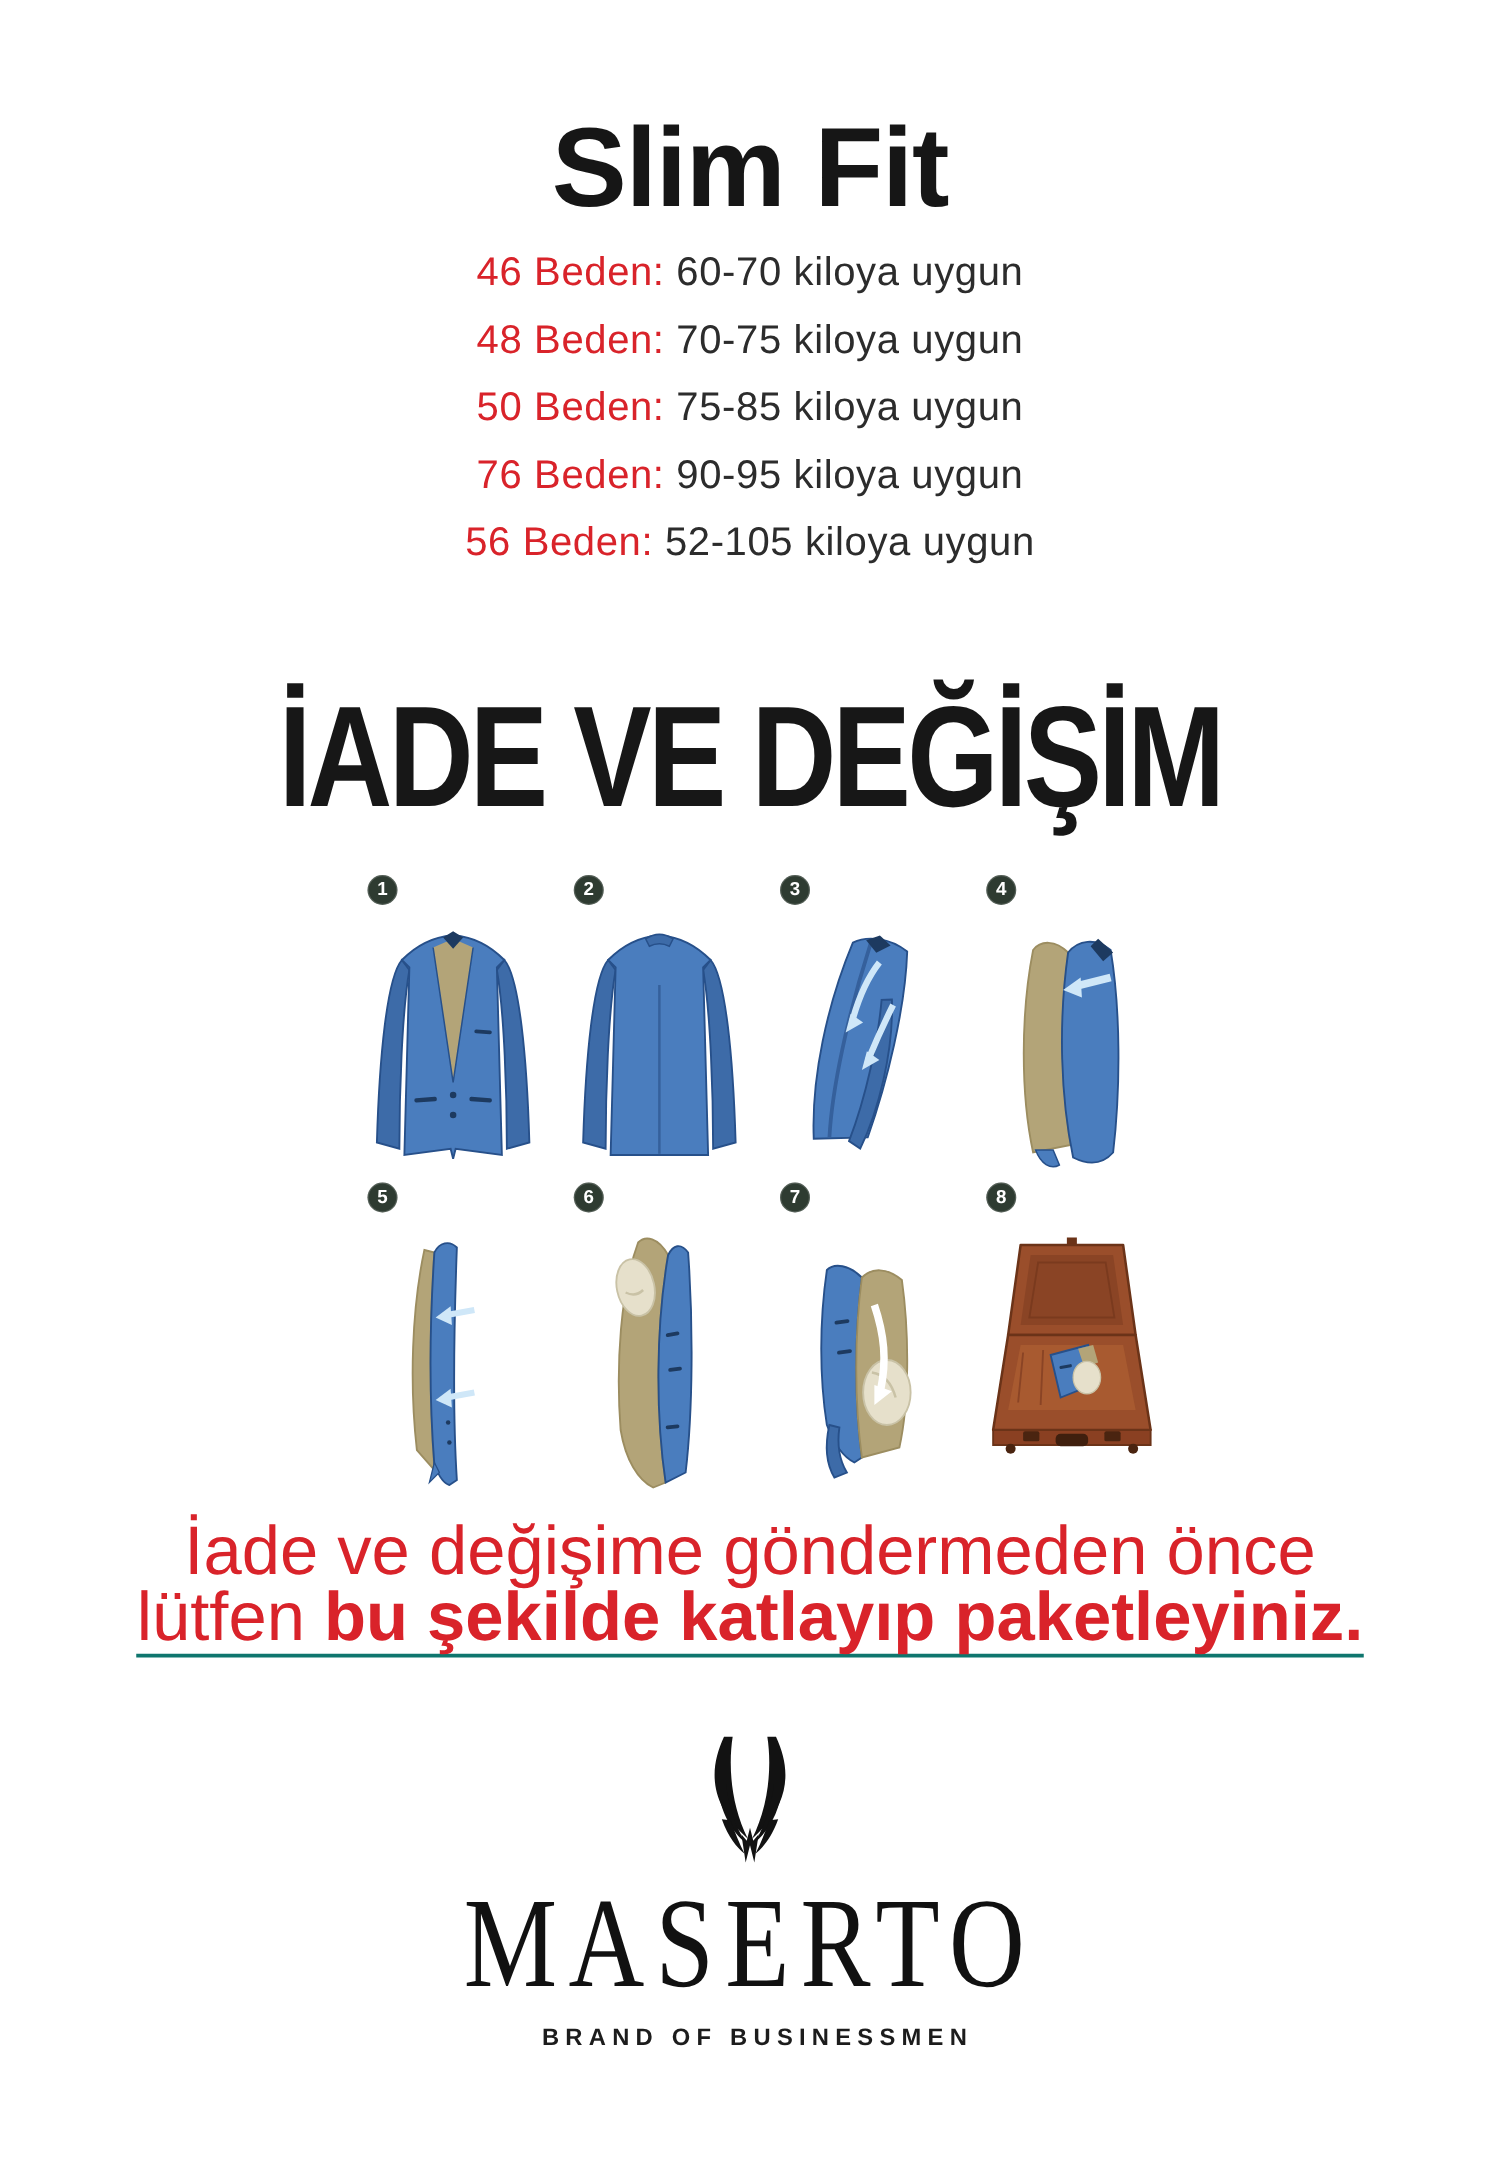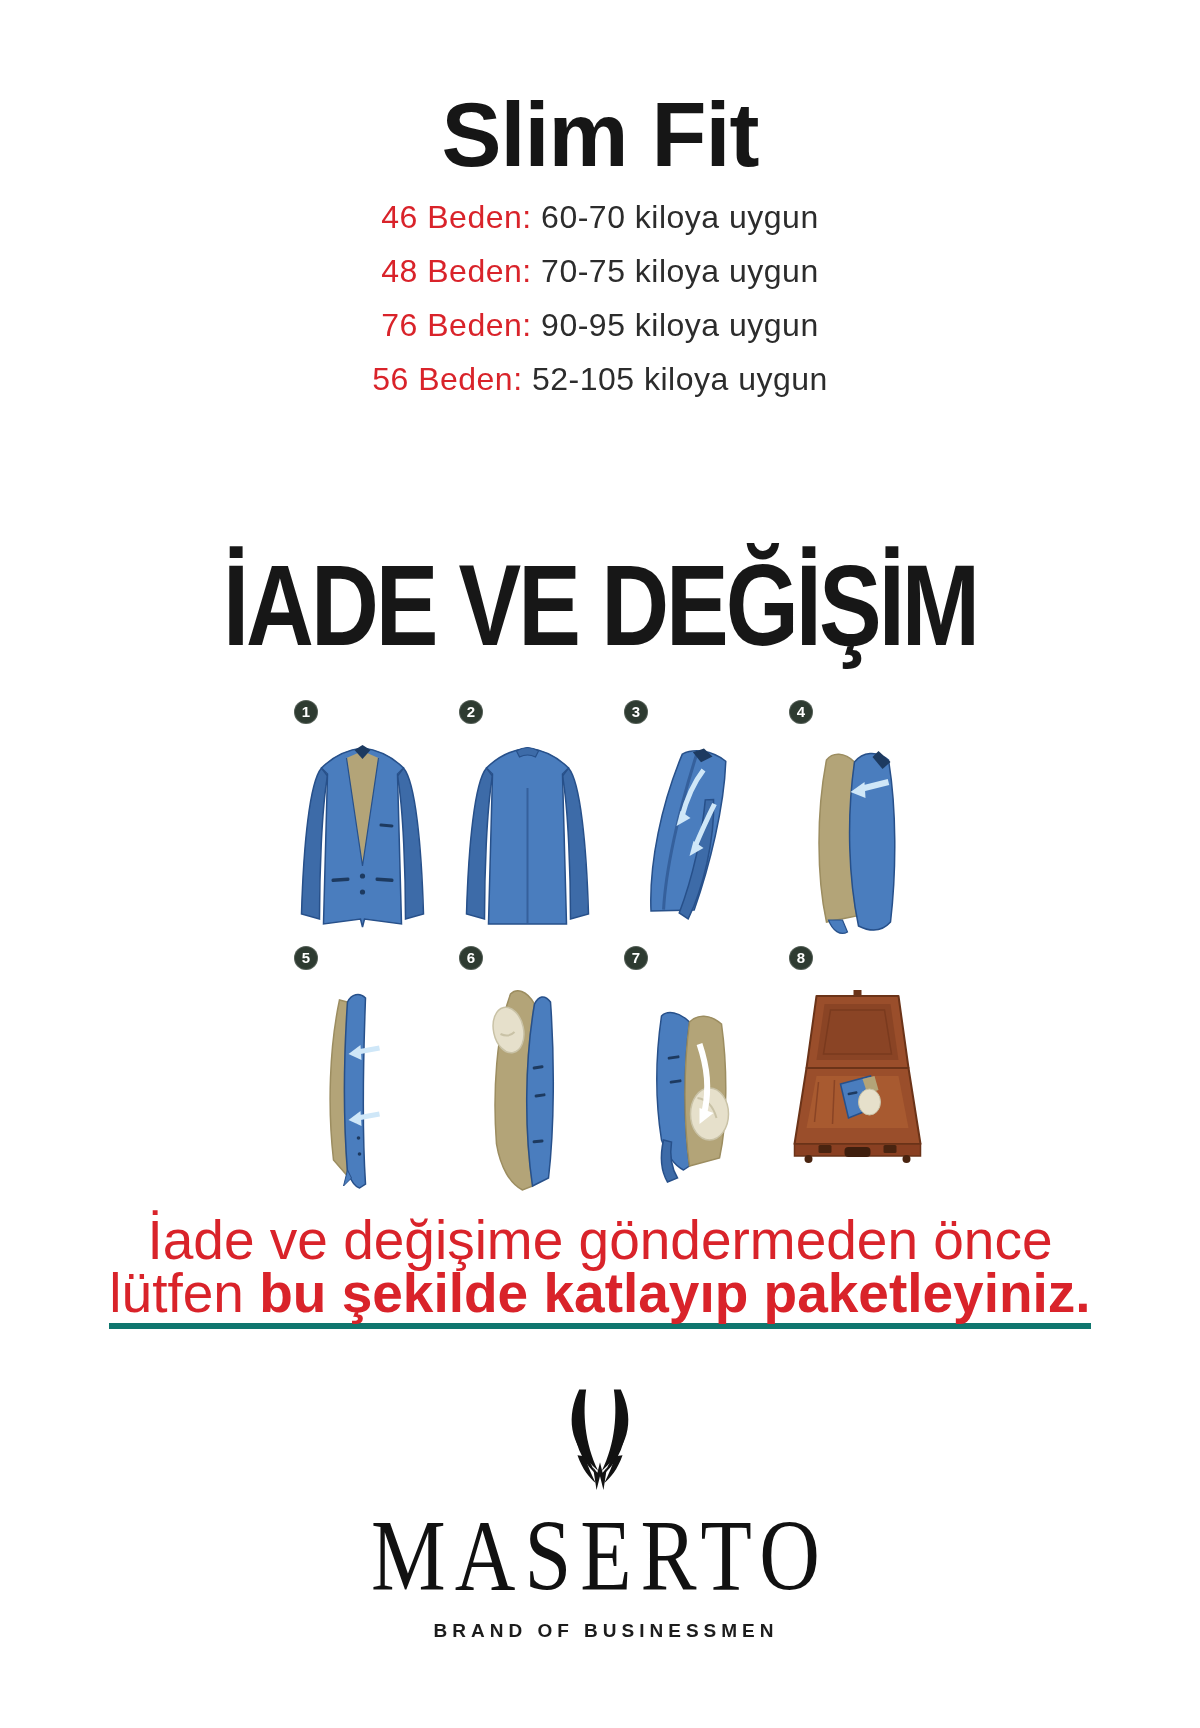--- a/index.html
+++ b/index.html
@@ -56,21 +56,21 @@
   }
   .notice{
     position:absolute;top:1214px;left:0;right:0;
     text-align:center;
     color:#d9232a;
     font-size:55px;line-height:53px;
   }
   .notice .bold{font-weight:800;}
   .notice .underlined{
     display:inline-block;
-    border-bottom:6px solid #0f766e;
+    border-bottom:3px solid #0f766e;
     padding-bottom:3px;
   }
   .logo-wings{
     position:absolute;top:1384px;left:50%;
     transform:translateX(-50%);
     width:104px;height:108px;
   }
   .brand-name{
     position:absolute;top:1496px;left:0;right:0;
     text-align:center;
@@ -91,20 +91,21 @@
 </head>
 <body>
 
 <div class="page">
 
   <div class="title">Slim Fit</div>
 
   <div class="sizes">
     <div><span class="size-label">46 Beden:</span> <span class="size-weight">60-70 kiloya uygun</span></div>
     <div><span class="size-label">48 Beden:</span> <span class="size-weight">70-75 kiloya uygun</span></div>
+    <div><span class="size-label">50 Beden:</span> <span class="size-weight">75-85 kiloya uygun</span></div>
     <div><span class="size-label">76 Beden:</span> <span class="size-weight">90-95 kiloya uygun</span></div>
     <div><span class="size-label">56 Beden:</span> <span class="size-weight">52-105 kiloya uygun</span></div>
   </div>
 
   <div class="section-heading">İADE VE DEĞİŞİM</div>
 
   <div class="steps-row row1">
 
     <div class="step-cell">
       <div class="step-badge">1</div>

